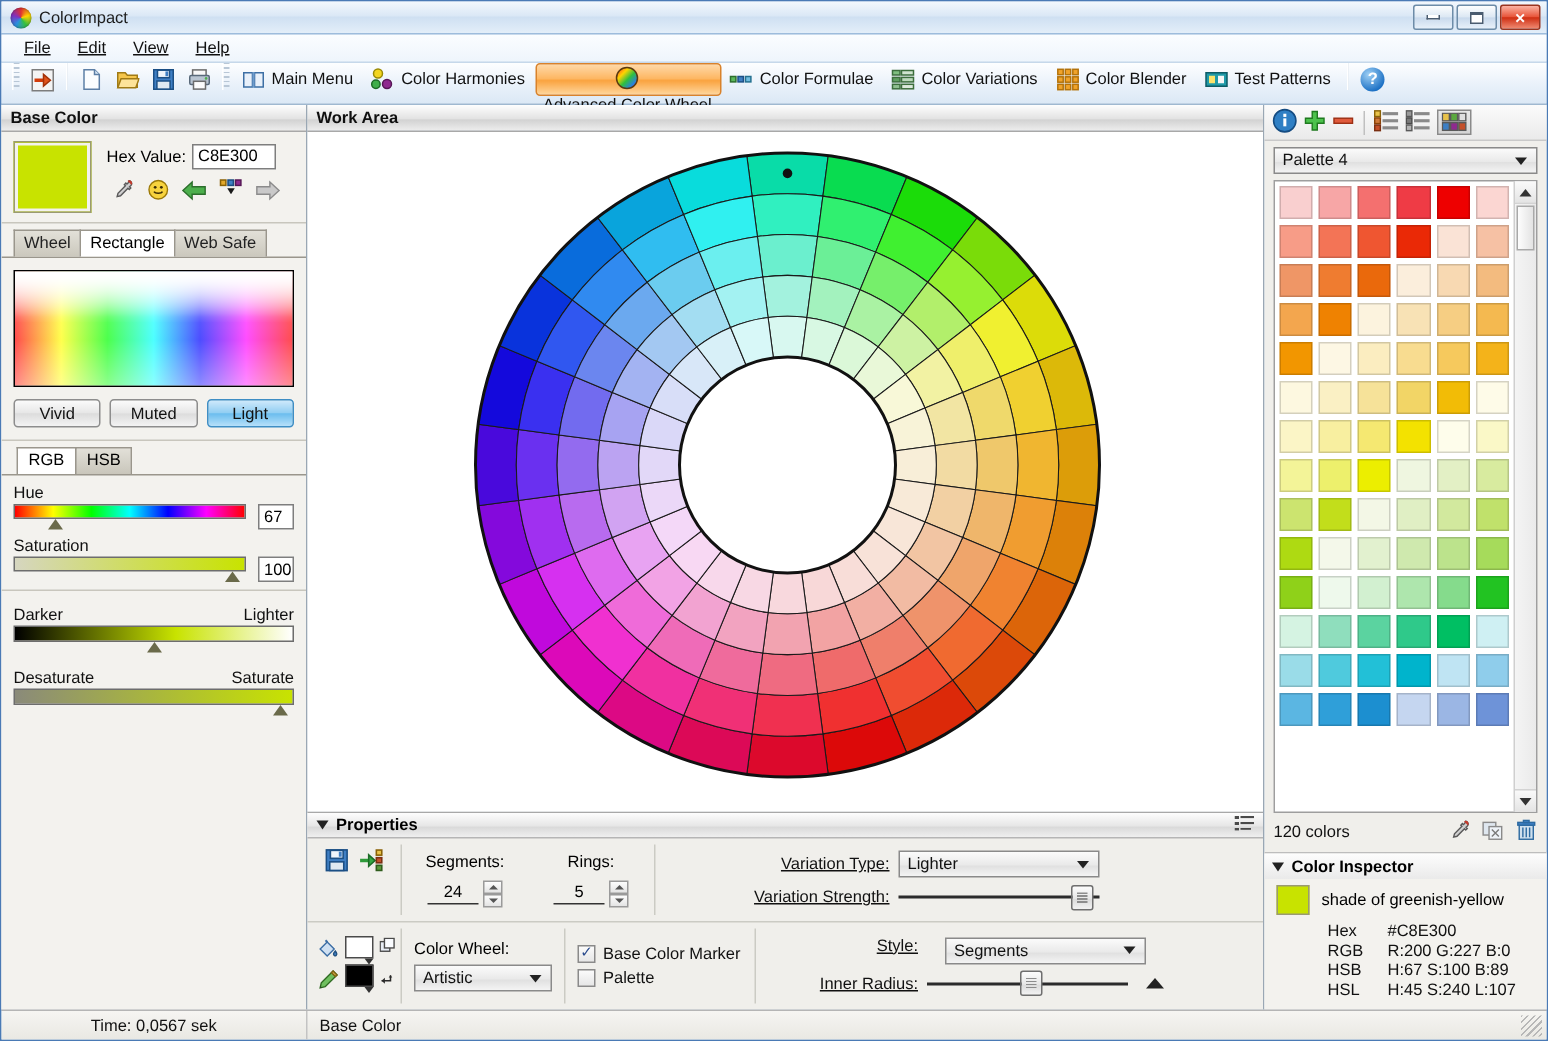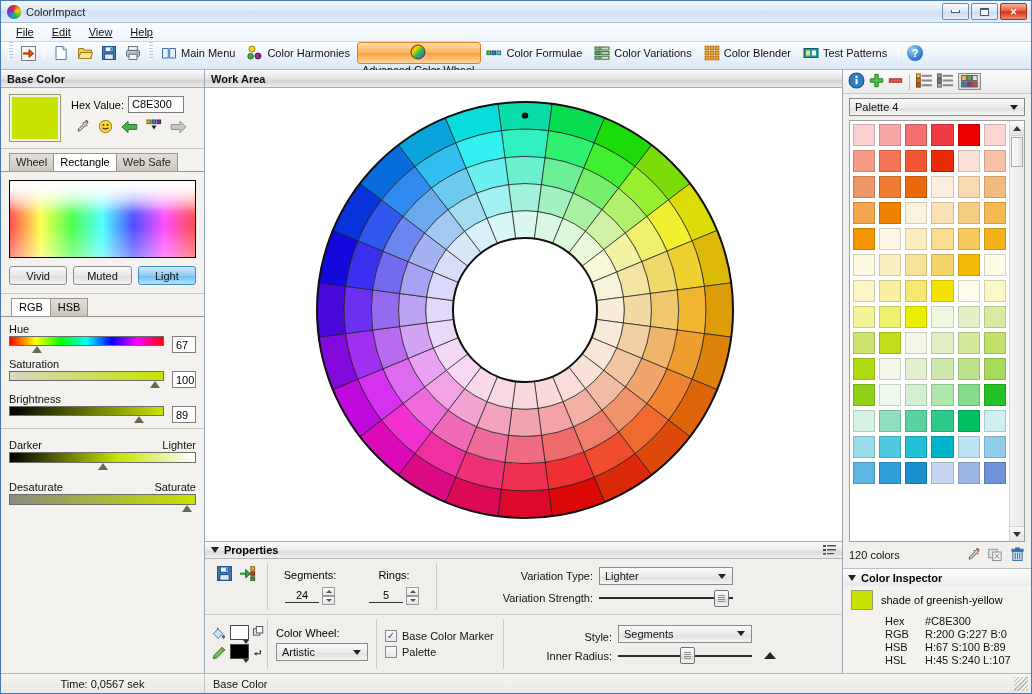--- a/index.html
+++ b/index.html
@@ -131,21 +131,21 @@
   .props-bot { display:flex; align-items:stretch; flex:1; }
   .pcol { padding:4px 8px; display:flex; flex-direction:column; justify-content:center; }
   .pdiv { width:1px; background:#cbcbc4; margin:4px 0; }
   .spin { display:flex; align-items:center; gap:3px; }
   .spinval { width:34px; text-align:center; font-size:11px; border-bottom:1px solid #333; padding-bottom:1px; }
   .spinbtns { display:flex; flex-direction:column; }
   .spb { width:13px; height:9px; border:1px solid #9a9a9a; background:linear-gradient(#fdfdfd,#e4e4e4);
     display:flex; align-items:center; justify-content:center; }
   .arw-u{width:0;height:0;border-left:3px solid transparent;border-right:3px solid transparent;border-bottom:3px solid #555;}
   .arw-d{width:0;height:0;border-left:3px solid transparent;border-right:3px solid transparent;border-top:3px solid #555;}
-  .lblr { font-size:11px; text-align:right; color:#111; white-space:nowrap; }
+  .lblr { font-size:11px; text-align:right; color:#111; white-space:nowrap;text-decoration:underline; }
   .combo { height:18px; border:1px solid #8a8a8a; background:linear-gradient(#fbfbfb,#e9e9e9 55%,#e0e0e0 58%,#f4f4f4);
     display:flex; align-items:center; padding:0 2px 0 5px; font-size:11px; color:#111; position:relative; }
   .combo .cbtxt{flex:1;}
   .cbarrow { width:0;height:0;border-left:4px solid transparent;border-right:4px solid transparent;border-top:5px solid #222; margin-right:4px;}
   .hslider { position:relative; height:16px; display:flex; align-items:center; }
   .hsline { height:2px; background:#2b2b2b; width:100%; }
   .hsknob { position:absolute; width:15px; height:17px; border:1px solid #6f6f6f; border-radius:2px;
     background:linear-gradient(#fcfcfc,#e6e6e6 55%,#dcdcdc 58%,#f2f2f2);
     display:flex;align-items:center;justify-content:center; }
   .hsknob:after{content:"";width:7px;height:7px;background:repeating-linear-gradient(to bottom,#8d8d8d 0 1px,transparent 1px 2px);}
@@ -409,30 +409,20 @@
             </div>
           </div>
           <div style="margin-top:4px">
             <div class="slabel">Saturation</div>
             <div class="srow">
               <div style="flex:1;position:relative;padding-bottom:8px">
                 <div class="strack" style="background:linear-gradient(to right,#d6d6c0,#c8e300)"></div>
                 <div class="smark" style="left:94%"></div>
               </div>
               <div class="snum">100</div>
-            </div>
-          </div>
-          <div style="margin-top:4px">
-            <div class="slabel">Brightness</div>
-            <div class="srow">
-              <div style="flex:1;position:relative;padding-bottom:8px">
-                <div class="strack" style="background:linear-gradient(to right,#000000,#c8e300)"></div>
-                <div class="smark" style="left:84%"></div>
-              </div>
-              <div class="snum">89</div>
             </div>
           </div>
         </div>
 
         <div style="border-top:1px solid #c8c6bd;padding-top:8px">
           <div class="bigslider">
             <div class="bsrow">
               <span>Darker</span>
               <span>Lighter</span>
             </div>
@@ -720,21 +710,21 @@
               <span class="cbox">✓</span>
               <span>Base Color Marker</span>
             </div>
             <div class="chk">
               <span class="cbox"></span>
               <span>Palette</span>
             </div>
           </div>
           <div class="pdiv"></div>
           <div class="pcol" style="flex:1;justify-content:center;gap:5px;padding-right:6px">
-            <div style="display:flex;align-items:flex-end;gap:6px">
+            <div style="display:flex;align-items:flex-start;gap:18px">
               <div class="lblr" style="width:100px">Style:</div>
               <div class="combo" style="width:134px">
                 <span class="cbtxt">Segments</span>
                 <span class="cbarrow"></span>
               </div>
             </div>
             <div style="display:flex;align-items:center;gap:6px">
               <div class="lblr" style="width:100px">Inner Radius:</div>
               <div class="hslider" style="width:134px">
                 <div class="hsline"></div>

